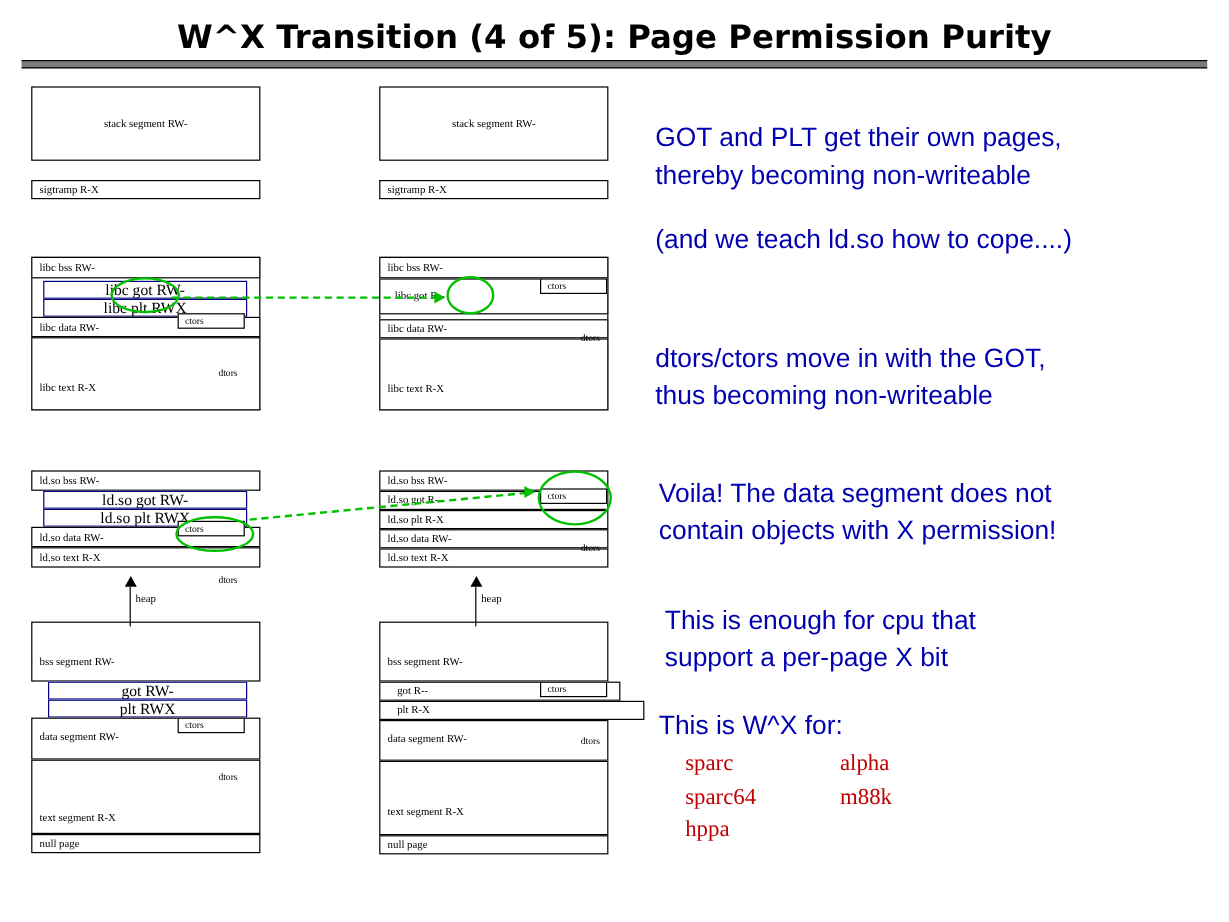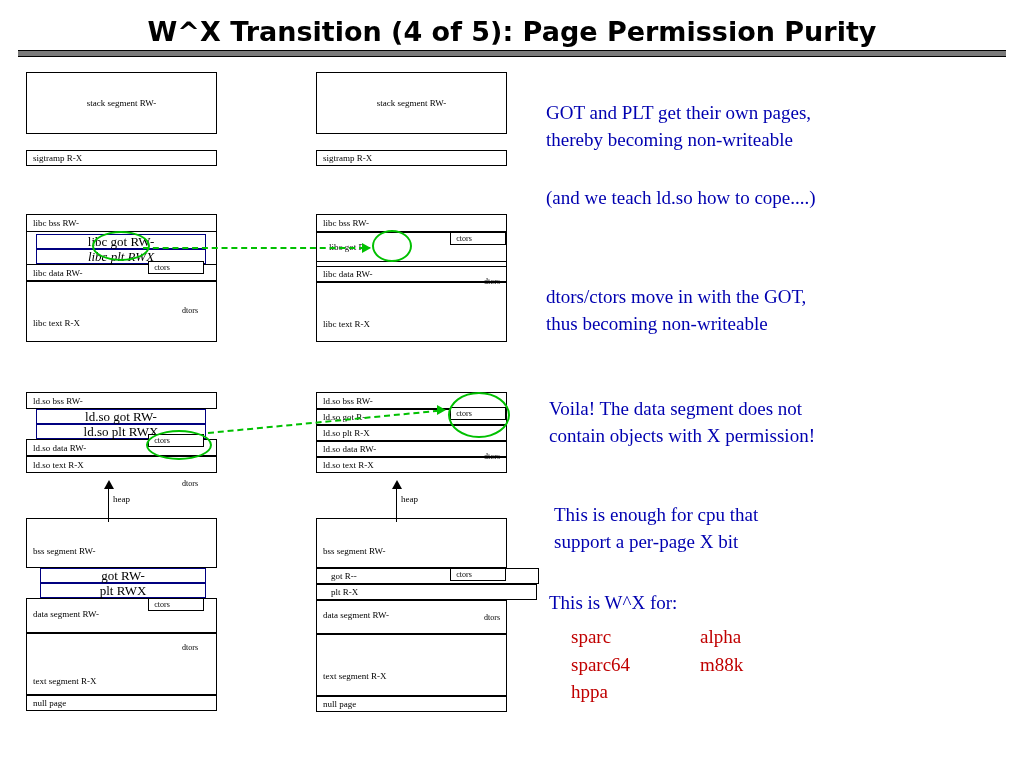--- a/index.html
+++ b/index.html
@@ -145,24 +145,24 @@
     position: absolute;
     font-size: 9px;
     color: #000000;
     white-space: nowrap;
   }
 
   
   .note {
     position: absolute;
     color: #0000b0;
-    font-size: 19px;
+    font-size: 22px;
     line-height: 1.4;
     white-space: pre-line;
-    font-family: Liberation Serif, serif;
+    font-family: Liberation Sans, sans-serif;
   }
   .cpu-list {
     position: absolute;
     color: #c00000;
     font-size: 19px;
     line-height: 1.45;
   }
   .cpu-list .col {
     position: absolute;
     top: 0;
@@ -183,21 +183,21 @@
     <span class="lbl">sigtramp R-X</span>
   </div>
 
   <div class="box" style="left:26px; top:214px; width:191px; height:128px;"></div>
   <div class="box" style="left:26px; top:214px; width:191px; height:18px;">
     <span class="lbl">libc bss RW-</span>
   </div>
   <div class="inner" style="left:36px; top:234px; width:170px; height:15px;">
     <span class="lbl">libc got  RW-</span>
   </div>
-  <div class="inner" style="left:36px; top:249px; width:170px; height:15px;font-style:italic;">
+  <div class="inner" style="left:36px; top:249px; width:170px; height:15px;">
     <span class="lbl">libc plt   RWX</span>
   </div>
   <div class="box" style="left:26px; top:264px; width:191px; height:17px;">
     <span class="lbl">libc data RW-</span>
   </div>
   <div class="box" style="left:26px; top:281px; width:191px; height:61px;">
     <span class="lbl" style="top:auto; bottom:13px; transform:none;">libc text R-X</span>
   </div>
   <div class="cd" style="left:148px; top:261px; width:56px;">
     <span>ctors</span>
@@ -307,21 +307,21 @@
 
   <div class="dashline" style="left:208px; top:432px; width:232px; transform:rotate(-5.5deg); transform-origin:left center;"></div>
   <div class="arrowhead" style="left:437px; top:405px;"></div>
 
   <div class="uparrow" style="left:396px; top:489px; height:33px;"></div>
   <div class="heaplabel" style="left:401px; top:494px;">heap</div>
 
   <div class="box" style="left:316px; top:518px; width:191px; height:50px;">
     <span class="lbl" style="top:28px; transform:none;">bss segment RW-</span>
   </div>
-  <div class="box" style="left:316px; top:568px; width:223px; height:16px;">
+  <div class="box" style="left:316px; top:568px; width:201px; height:16px;">
     <span class="lbl" style="left:14px;">got R--</span>
   </div>
   <div class="box" style="left:316px; top:584px; width:221px; height:16px;">
     <span class="lbl" style="left:14px;">plt R-X</span>
   </div>
   <div class="cd" style="left:450px; top:568px; width:56px;">
     <span>ctors</span>
     <span>dtors</span>
   </div>
   <div class="box" style="left:316px; top:600px; width:191px; height:34px;">

